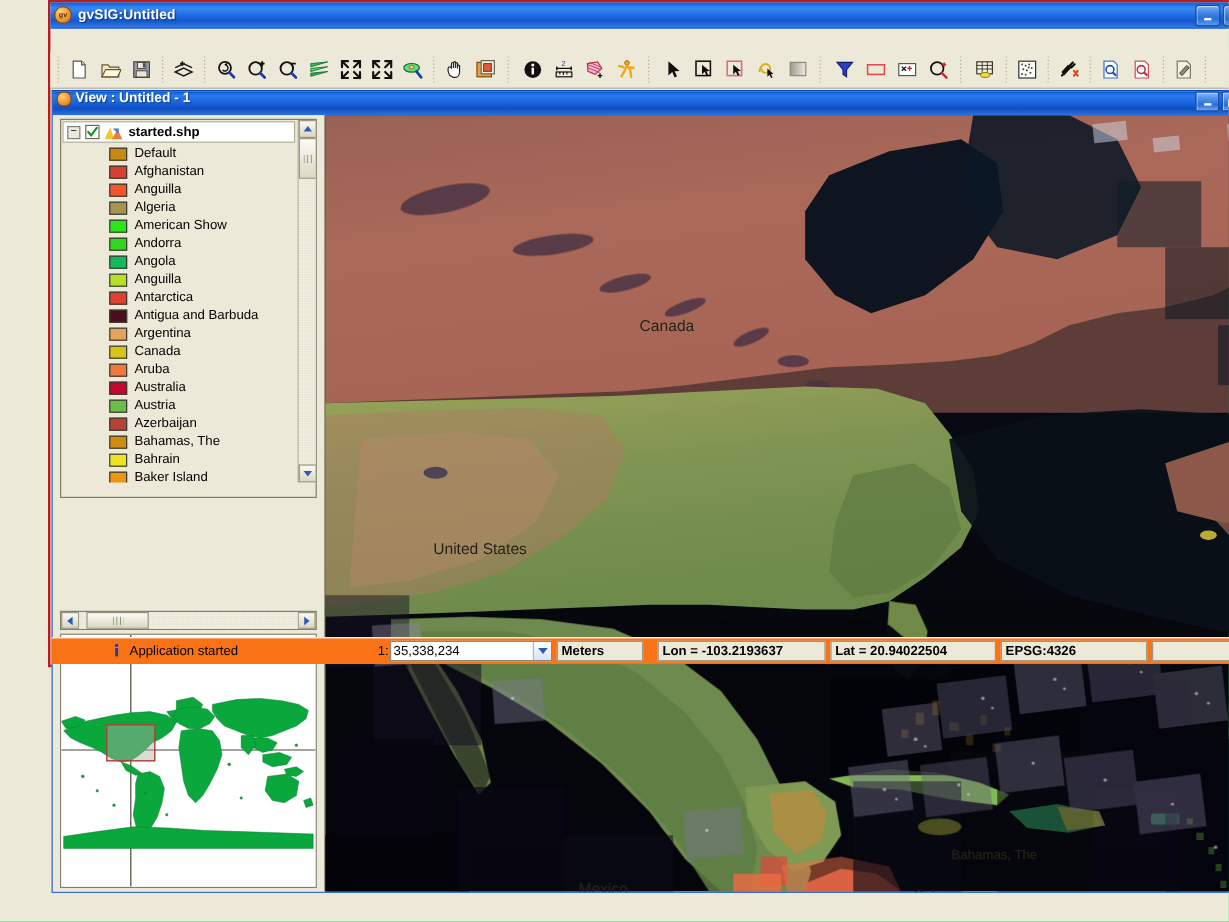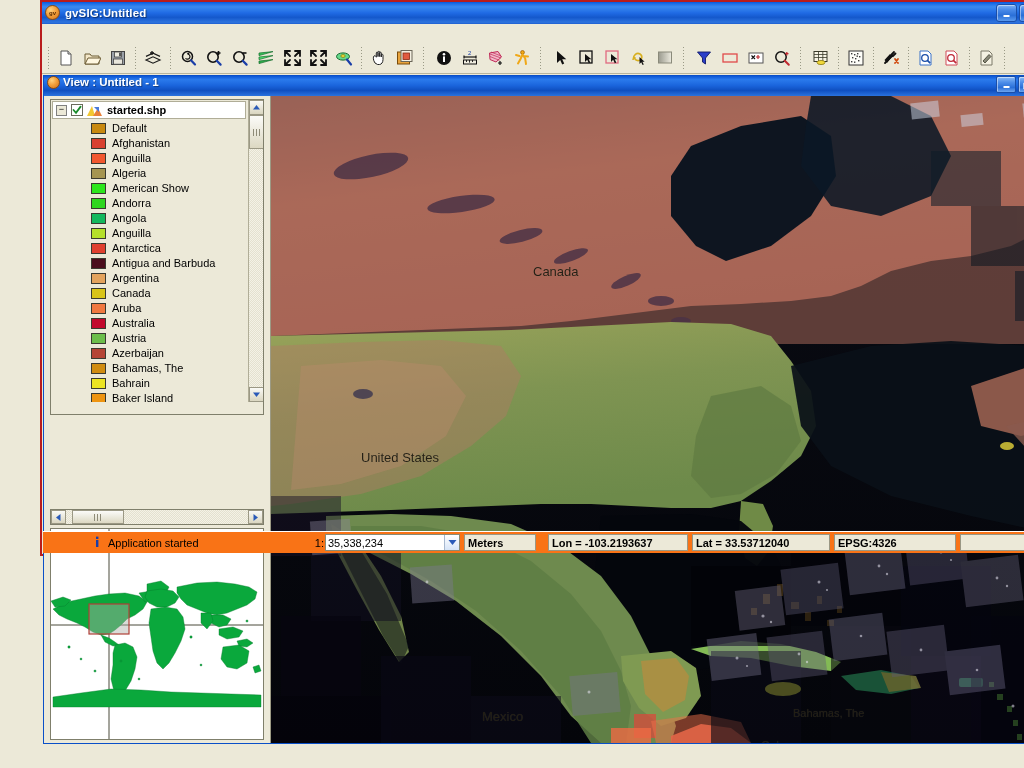--- a/index.html
+++ b/index.html
@@ -857,21 +857,21 @@
           <g fill="#cfd8e8" opacity="0.5">
             <rect x="640" y="6" width="28" height="16" transform="rotate(-6 654 14)"></rect>
             <rect x="690" y="18" width="22" height="12" transform="rotate(-6 701 24)"></rect>
             <rect x="752" y="6" width="30" height="14" transform="rotate(-6 767 13)"></rect>
           </g>
         </svg>
 
         <div class="maplabel" style="left:262px;top:168px;font-size:13px;">Canada</div>
         <div class="maplabel" style="left:90px;top:354px;font-size:13px;">United States</div>
         <div class="maplabel" style="left:760px;top:340px;font-size:12px;">St. P</div>
-        <div class="maplabel" style="left:211px;top:613px;font-size:13px;">Mexico</div>
+        <div class="maplabel" style="left:211px;top:637px;font-size:13px;">Mexico</div>
         <div class="maplabel" style="left:490px;top:643px;font-size:12px;">Cuba</div>
         <div class="maplabel" style="left:522px;top:611px;font-size:11px;">Bahamas, The</div>
 
       </div>
     </div>
   </div>
 
   <div class="statusbar">
     <span class="sb-info-icon">
       <svg width="10" height="13" viewBox="0 0 10 13">
@@ -888,18 +888,18 @@
         <span class="combo-arrow">
           <svg width="9" height="7" viewBox="0 0 9 7">
               <path d="M0.5,1 L4.5,6 L8.5,1 Z" fill="#2a5ab8"></path>
             </svg>
         </span>
       </div>
     </div>
 
     <div class="sb-cell units">Meters</div>
     <div class="sb-cell lon">Lon = -103.2193637</div>
-    <div class="sb-cell lat">Lat = 33.53712040</div>
+    <div class="sb-cell lat">Lat = 20.94022504</div>
     <div class="sb-cell epsg">EPSG:4326</div>
     <div class="sb-cell blank"></div>
   </div>
 
 </div>
 
 </body></html>

